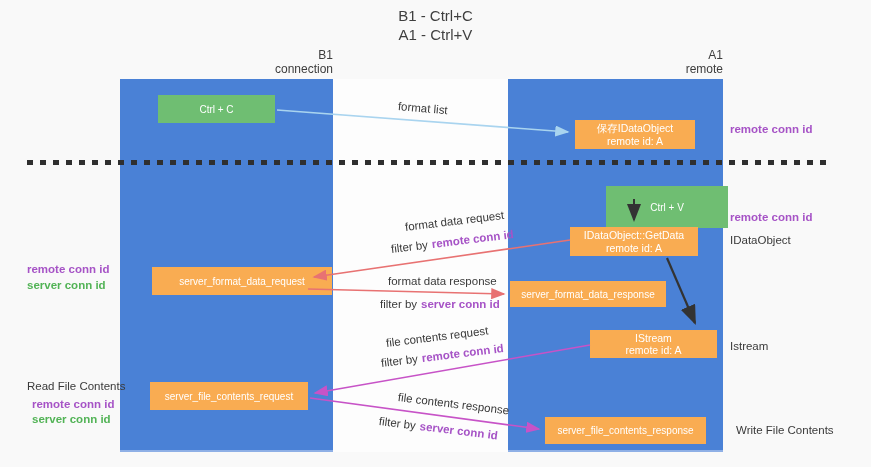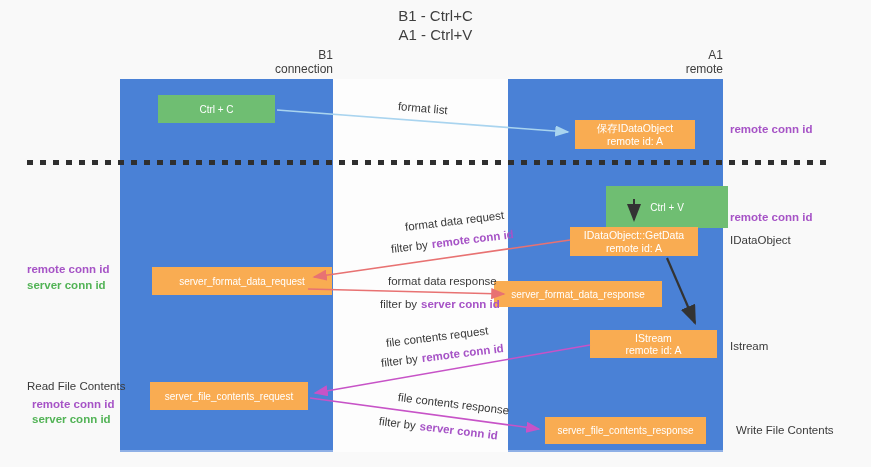--- a/index.html
+++ b/index.html
@@ -73,21 +73,21 @@
 
   <div class="box orange small" style="left:570px;top:227px;width:128px;height:29px;">
     <div>IDataObject::GetData</div>
     <div>remote id: A</div>
   </div>
 
   <div class="box orange" style="left:152px;top:267px;width:180px;height:28px;">
     <div>server_format_data_request</div>
   </div>
 
-  <div class="box orange" style="left:494px;top:281px;width:168px;height:26px;">
+  <div class="box orange" style="left:510px;top:281px;width:156px;height:26px;">
     <div>server_format_data_response</div>
   </div>
 
   <div class="box orange small" style="left:590px;top:330px;width:127px;height:28px;">
     <div>IStream</div>
     <div>remote id: A</div>
   </div>
 
   <div class="box orange" style="left:150px;top:382px;width:158px;height:28px;">
     <div>server_file_contents_request</div>

